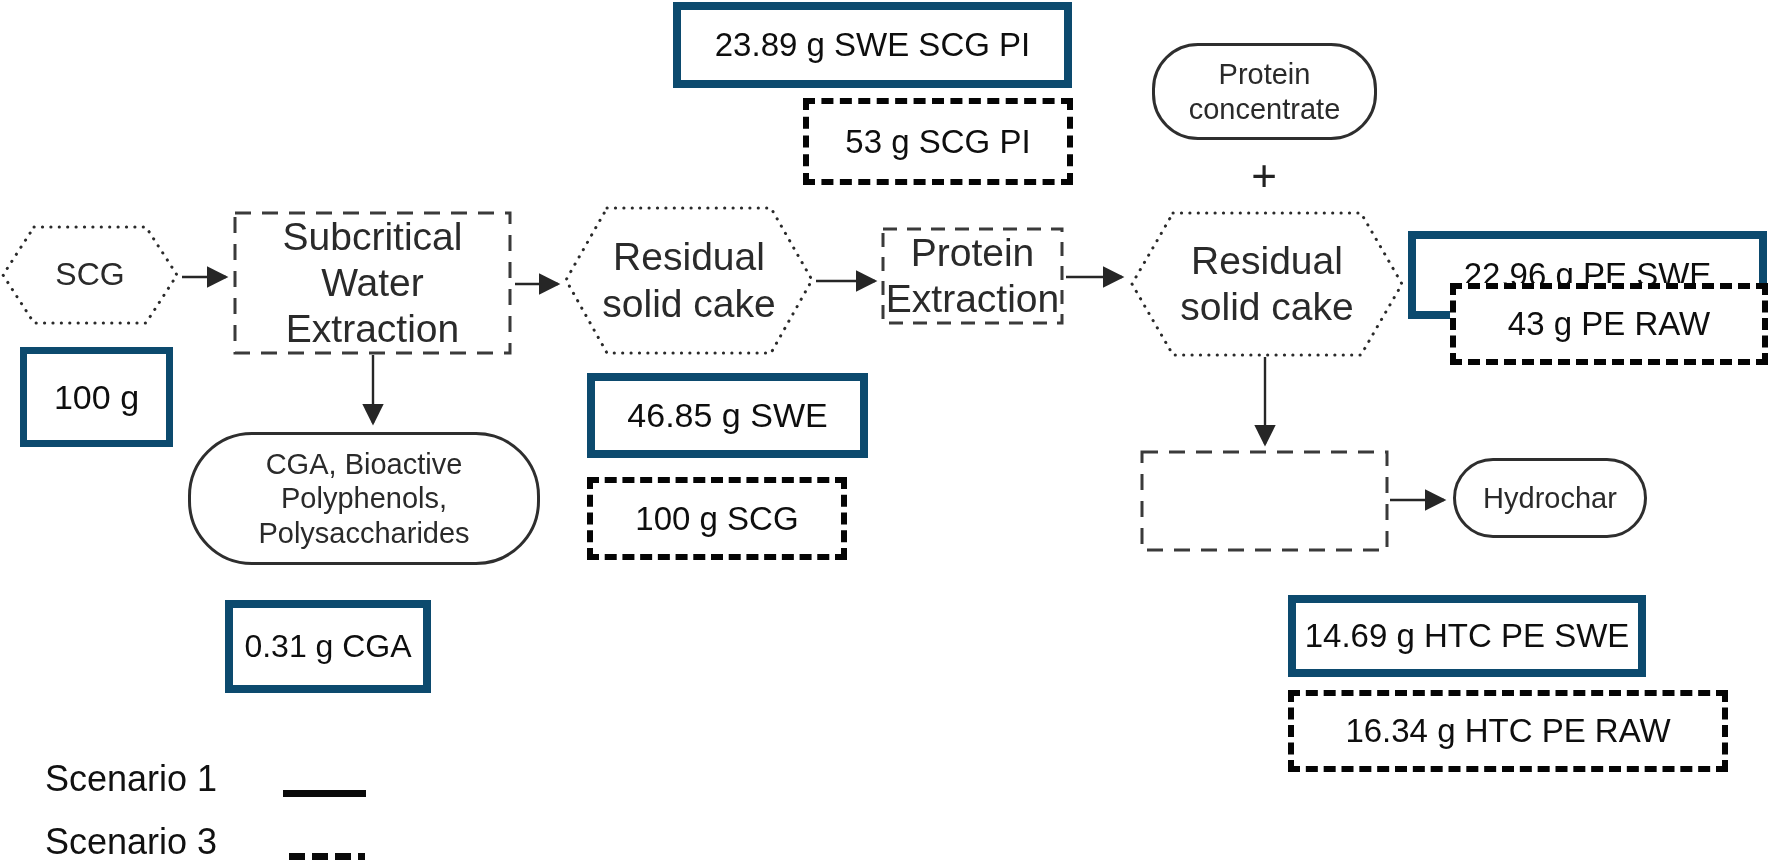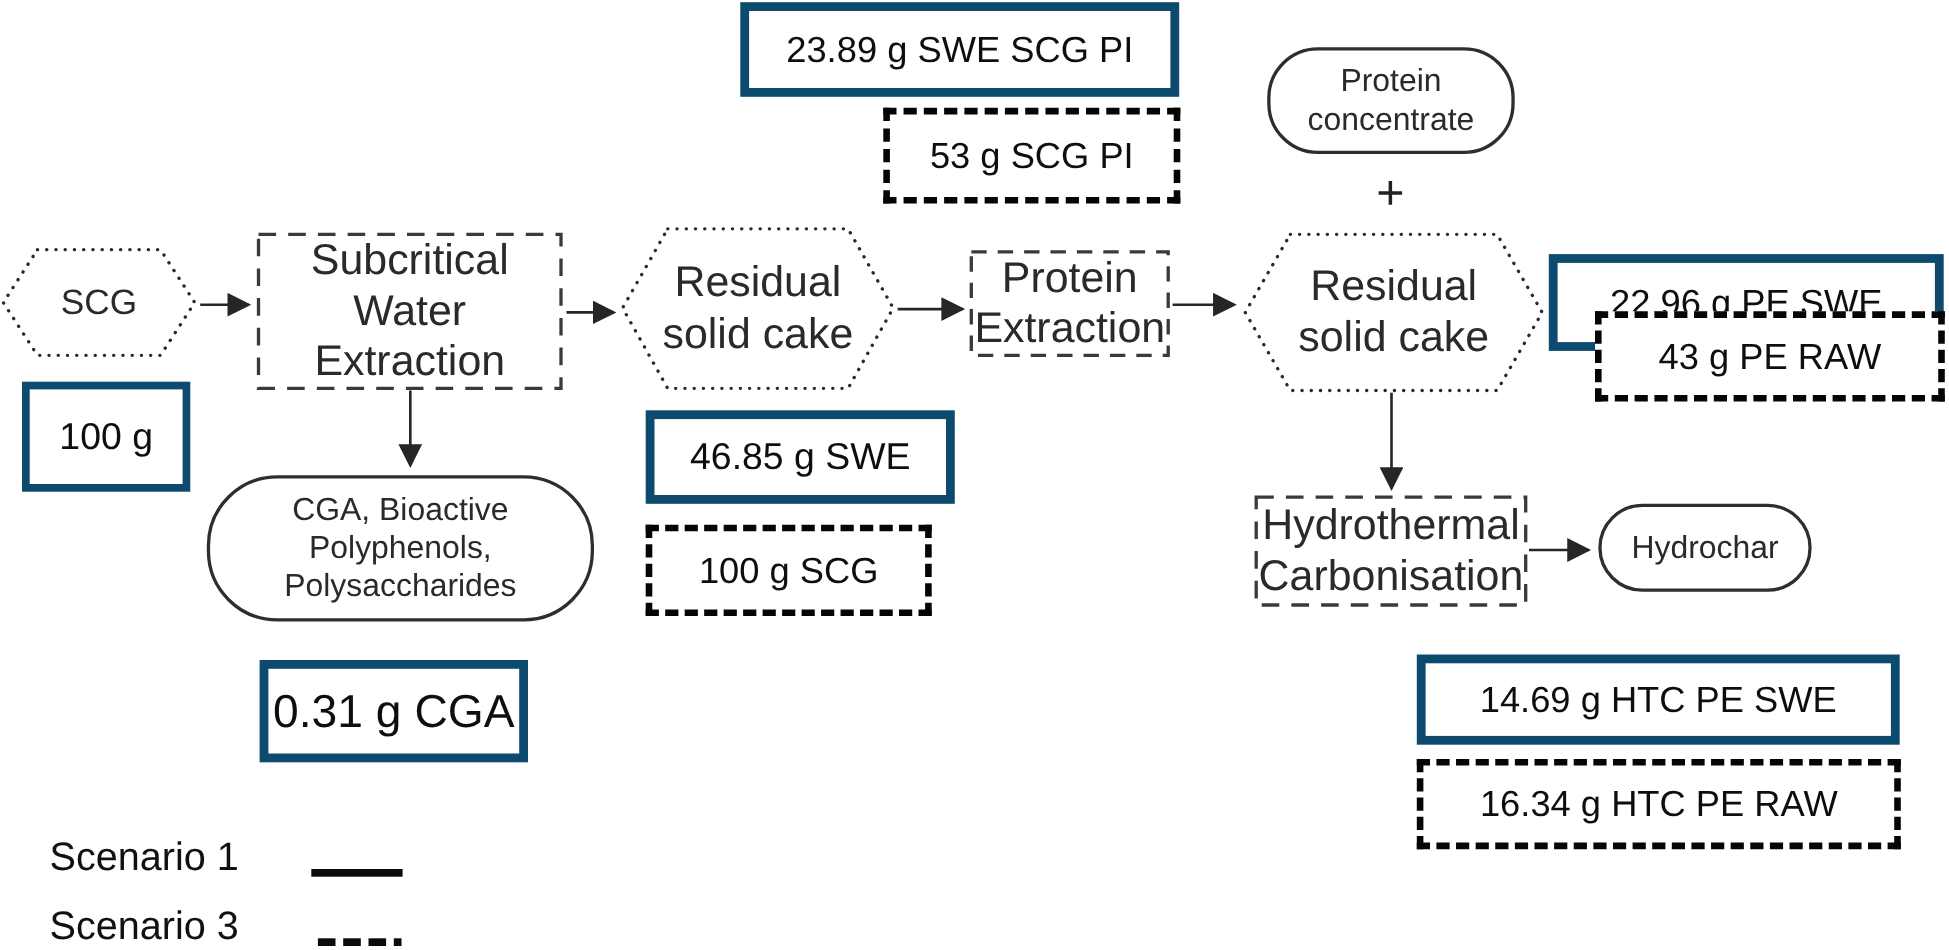--- a/index.html
+++ b/index.html
@@ -109,41 +109,40 @@
   <div class="abs node-label" style="left:3px; top:227px; width:174px; height:96px; font-size:32px;">SCG</div>
 
   <div class="abs node-label" style="left:240px; top:213px; width:265px; height:140px;">Subcritical Water Extraction</div>
 
   <div class="abs node-label" style="left:589px; top:208px; width:200px; height:145px;">Residual solid cake</div>
 
   <div class="abs node-label" style="left:883px; top:229px; width:179px; height:94px;">Protein Extraction</div>
 
   <div class="abs node-label" style="left:1167px; top:213px; width:200px; height:142px;">Residual solid cake</div>
 
-  <div class="abs node-label" style="left:1142px; top:452px; width:245px; height:98px;">Hydrothermal Carbonisation</div>
 
   <div class="abs stadium" style="left:188px; top:432px; width:352px; height:133px; border-radius:64px;text-align:center;">CGA, Bioactive Polyphenols, Polysaccharides</div>
 
   <div class="abs stadium" style="left:1152px; top:43px; width:225px; height:97px; border-radius:46px;">Protein concentrate</div>
 
   <div class="abs stadium" style="left:1453px; top:458px; width:194px; height:80px; border-radius:40px;">Hydrochar</div>
 
   <div class="abs plus-sign" style="left:1239px; top:152px; width:50px; height:48px;">+</div>
 
   <div class="abs value-box solid thick" style="left:20px; top:347px; width:153px; height:100px; font-size:34px;">100 g</div>
 
   <div class="abs value-box solid" style="left:673px; top:2px; width:399px; height:86px;">23.89 g SWE SCG PI</div>
 
   <div class="abs value-box solid" style="left:587px; top:373px; width:281px; height:85px; font-size:34px;">46.85 g SWE</div>
 
-  <div class="abs value-box solid" style="left:236px; top:600px; width:244px; height:93px; font-size:42px;">0.31 g CGA</div>
+  <div class="abs value-box solid" style="left:225px; top:600px; width:206px; height:93px; font-size:32px;">0.31 g CGA</div>
 
   <div class="abs value-box solid" style="left:1408px; top:185px; width:359px; height:88px;margin-top:46px;">22.96 g PE SWE</div>
 
-  <div class="abs value-box solid" style="left:1288px; top:595px; width:439px; height:82px;">14.69 g HTC PE SWE</div>
+  <div class="abs value-box solid" style="left:1288px; top:595px; width:358px; height:82px;">14.69 g HTC PE SWE</div>
 
   <div class="abs value-box dashed" style="left:803px; top:98px; width:270px; height:87px;">53 g SCG PI</div>
 
   <div class="abs value-box dashed" style="left:587px; top:477px; width:260px; height:83px;">100 g SCG</div>
 
   <div class="abs value-box dashed" style="left:1450px; top:283px; width:318px; height:82px;">43 g PE RAW</div>
 
   <div class="abs value-box dashed" style="left:1288px; top:690px; width:440px; height:82px;">16.34 g HTC PE RAW</div>
 
   <div class="abs legend-label" style="left:45px; top:756px; width:230px; height:45px;">Scenario 1</div>

